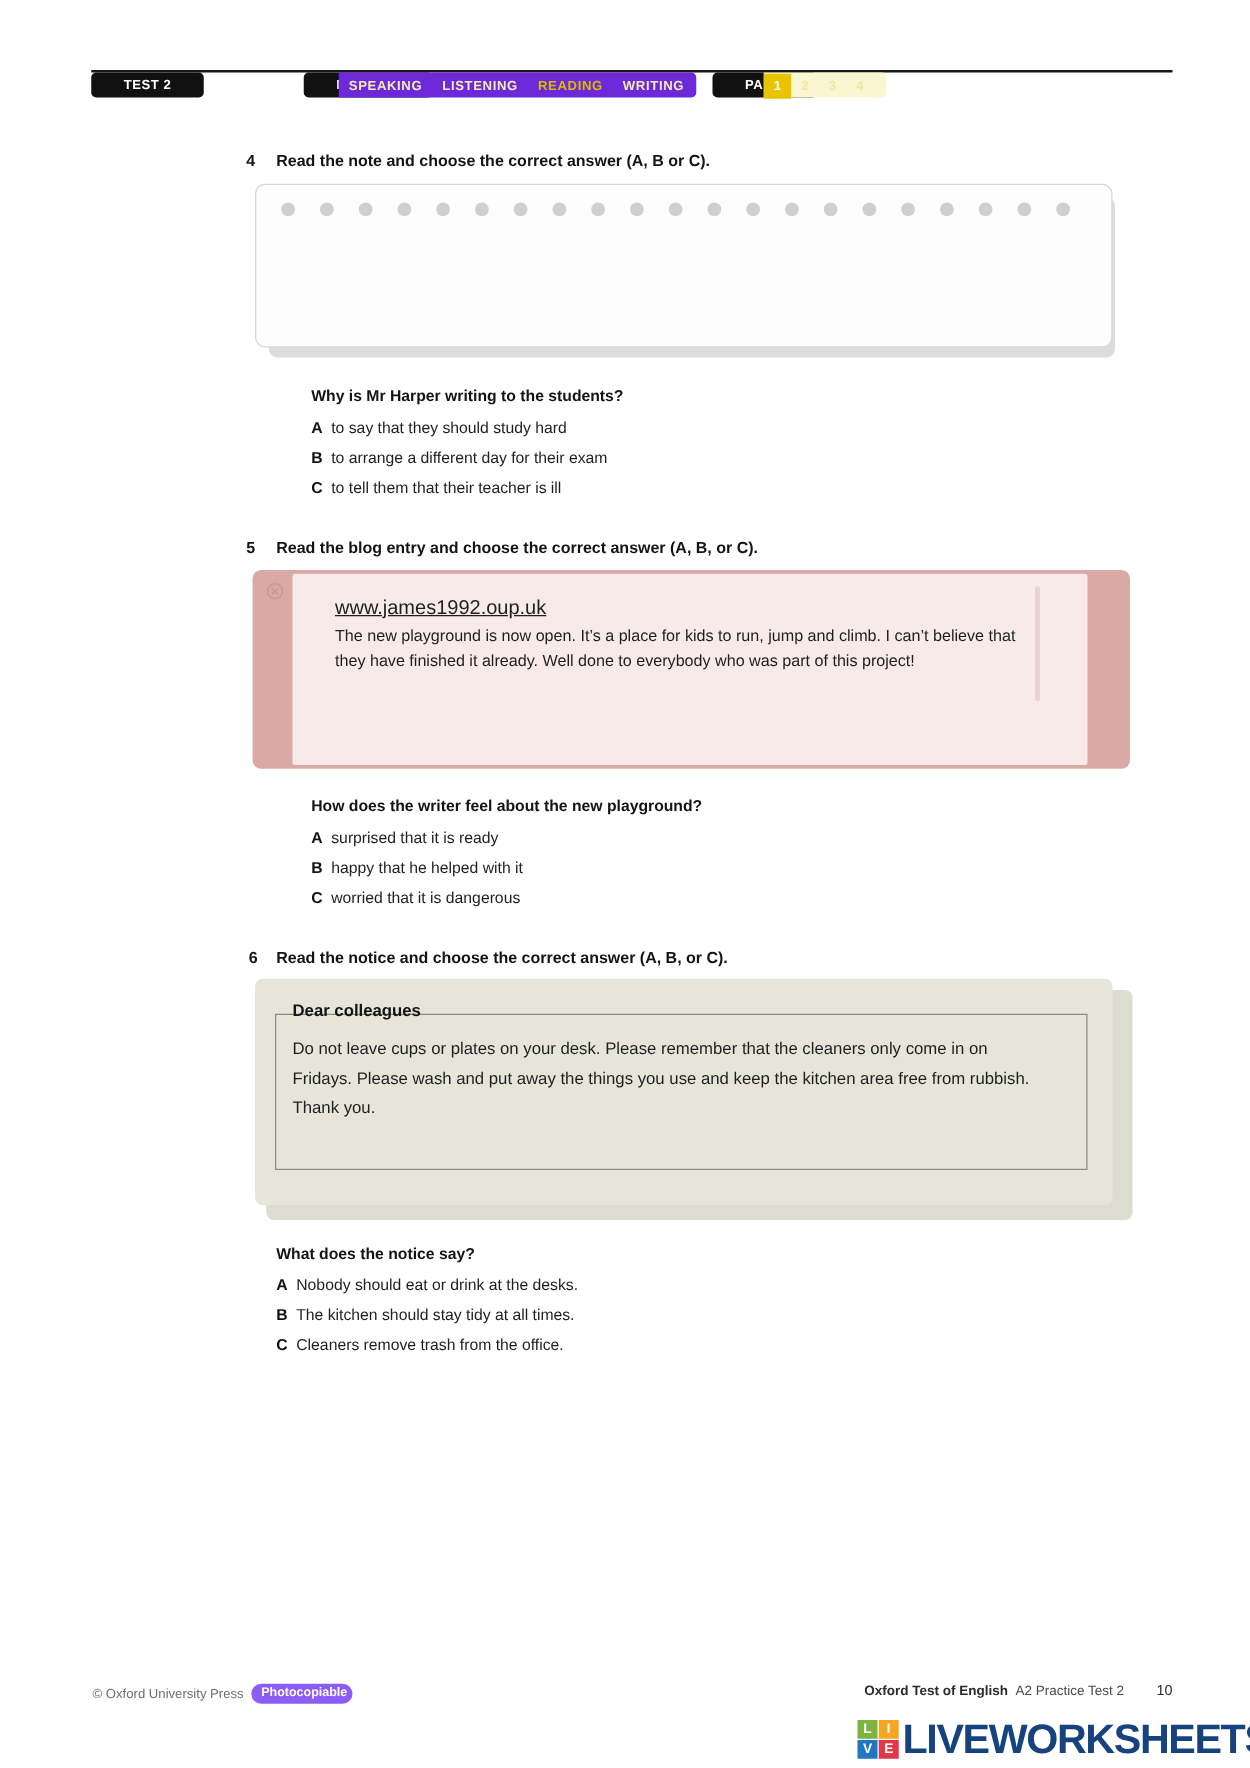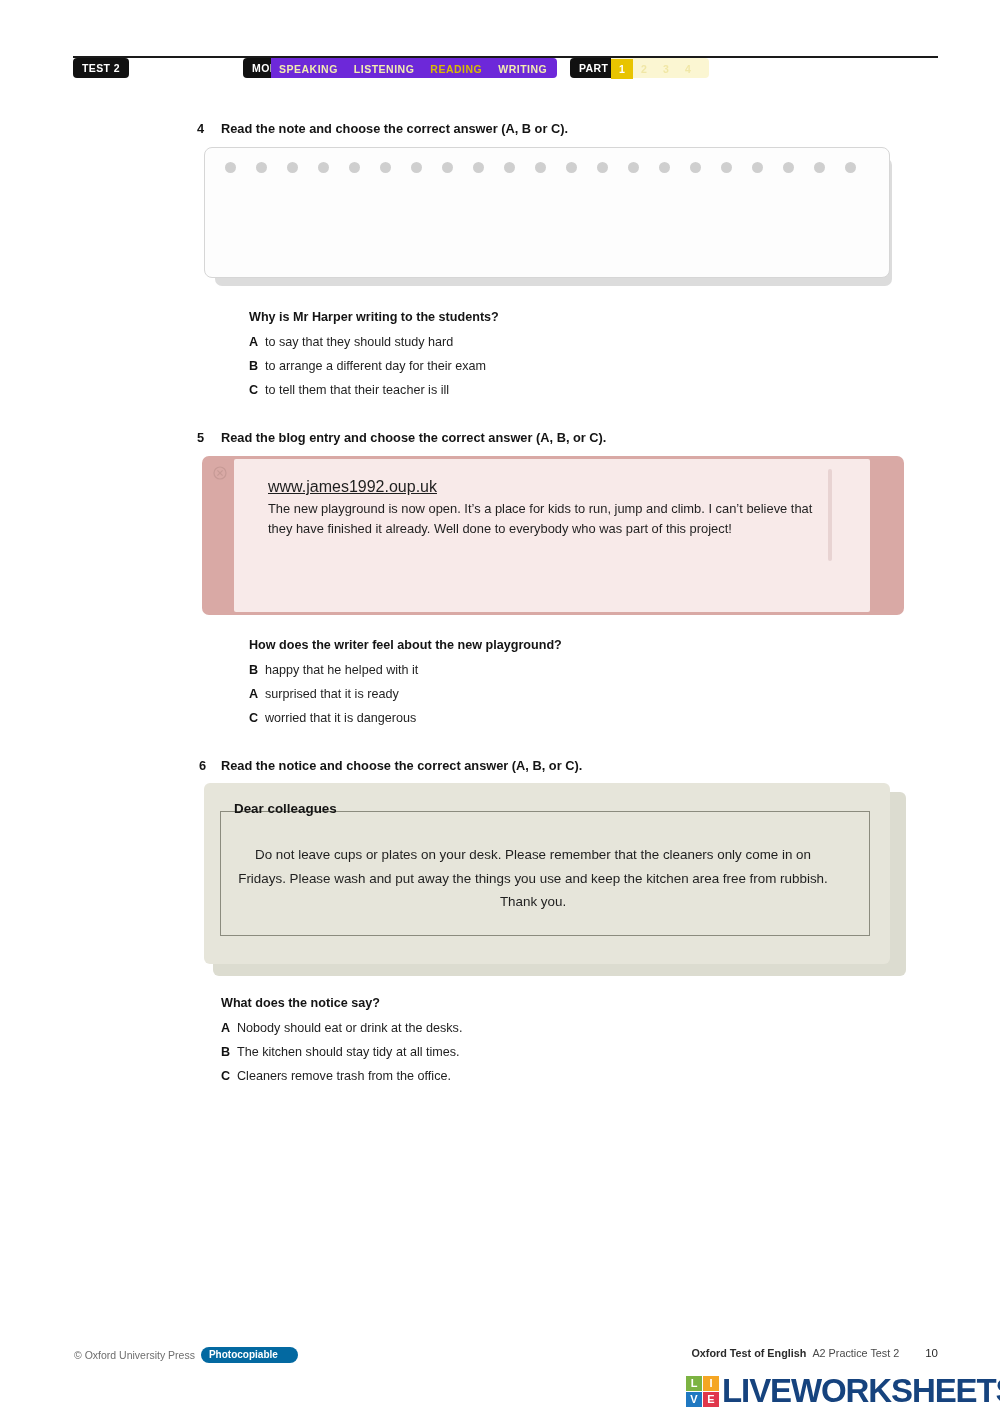--- a/index.html
+++ b/index.html
@@ -35,21 +35,21 @@
   .pill {
     position: absolute;
     top: 0;
     height: 20px;
     line-height: 20px;
     background: #111111;
     color: #ffffff;
     font-size: 10.5px;
     font-weight: bold;
     letter-spacing: 0.4px;
-    padding: 0 9px;
+    padding: 0 26px;
     border-radius: 4px;
     box-sizing: border-box;
     white-space: nowrap;
   }
   .pill-test { left: 0px; border-radius: 4px 4px 4px 4px; }
   .pill-module { left: 132px; border-radius: 4px 0 0 4px; margin-left: 38px; }
   .pill-part { left: 497px; border-radius: 4px 0 0 4px; }
 
   .module-strip {
     position: absolute;
@@ -249,26 +249,25 @@
     position: absolute;
     left: 30px;
     top: 18px;
     font-size: 13.4px;
     font-weight: bold;
     color: #141414;
   }
   .notice-text {
     position: absolute;
     left: 30px;
-    top: 60px;
+    top: 44px;
     width: 598px;
     font-size: 13.4px;
     line-height: 23.5px;
     color: #1f1f1f;
-    text-align: center;
   }
 
   
   .q-block { position: absolute; left: 221px; }
   .q-prompt {
     font-size: 12.6px;
     font-weight: bold;
     color: #141414;
     margin: 0 0 6px 0;
   }
@@ -290,25 +289,25 @@
   .footer-left {
     position: absolute;
     left: 74px;
     top: 1347px;
     font-size: 10.5px;
     color: #6e6e6e;
     white-space: nowrap;
   }
   .photocopiable {
     display: inline-block;
-    background: #0369a1;
+    background: #8b5cf6;
     color: #ffffff;
     font-size: 10px;
     font-weight: bold;
-    padding: 2px 20px 3px 8px;
+    padding: 2px 4px 3px 8px;
     border-radius: 9px;
     margin-left: 6px;
     vertical-align: 1px;
   }
   .footer-right {
     position: absolute;
     right: 62px;
     top: 1347px;
     font-size: 10.8px;
     color: #4a4a4a;
@@ -424,22 +423,22 @@
   </div>
   <div class="blog-inner">
     <div class="blog-scroll"></div>
   </div>
   <div class="blog-url">www.james1992.oup.uk</div>
   <div class="blog-text">The new playground is now open. It’s a place for kids to run, jump and climb. I can’t believe that they have finished it already. Well done to everybody who was part of this project!</div>
 </div>
 
 <div class="q-block" style="top:638px;margin-left:28px;">
   <p class="q-prompt">How does the writer feel about the new playground?</p>
+  <span class="opt"><b>A</b><span>surprised that it is ready</span></span>
   <span class="opt"><b>B</b><span>happy that he helped with it</span></span>
-  <span class="opt"><b>A</b><span>surprised that it is ready</span></span>
   <span class="opt"><b>C</b><span>worried that it is dangerous</span></span>
 </div>
 
 <div class="task-num" style="left:199px; top:758px;">6</div>
 <div class="task-head" style="left:221px; top:758px;">Read the notice and choose the correct answer (A, B, or C).</div>
 
 <div class="notice-shadow"></div>
 <div class="notice-panel">
   <div class="notice-box"></div>
   <div class="notice-title">Dear colleagues</div>

